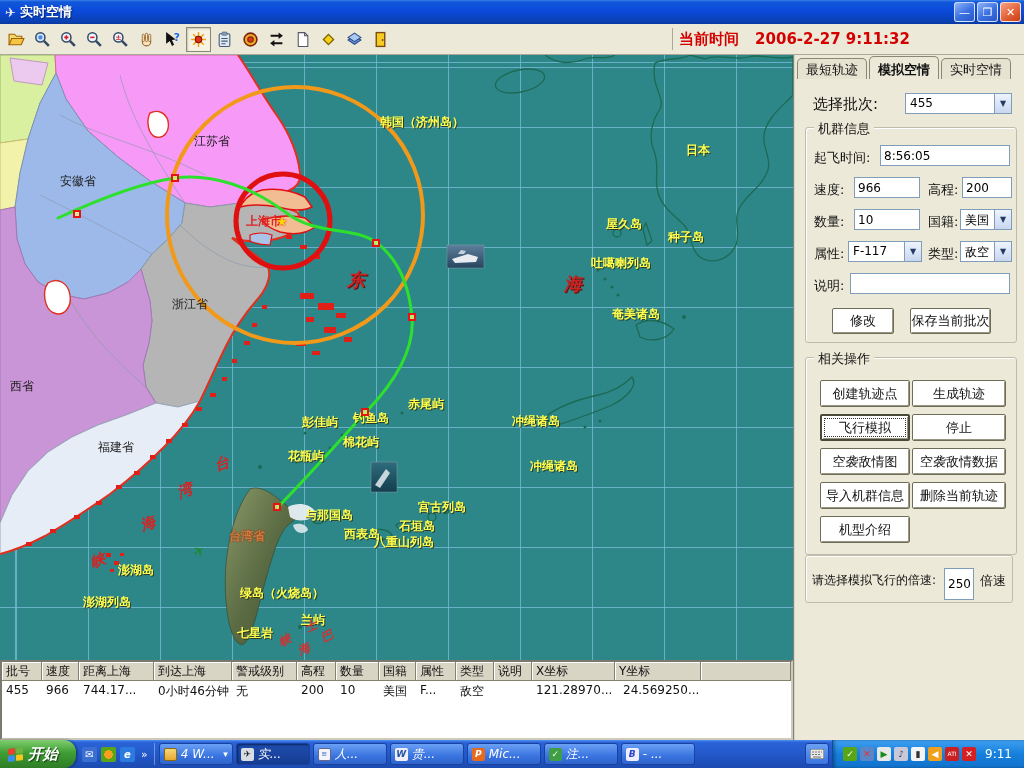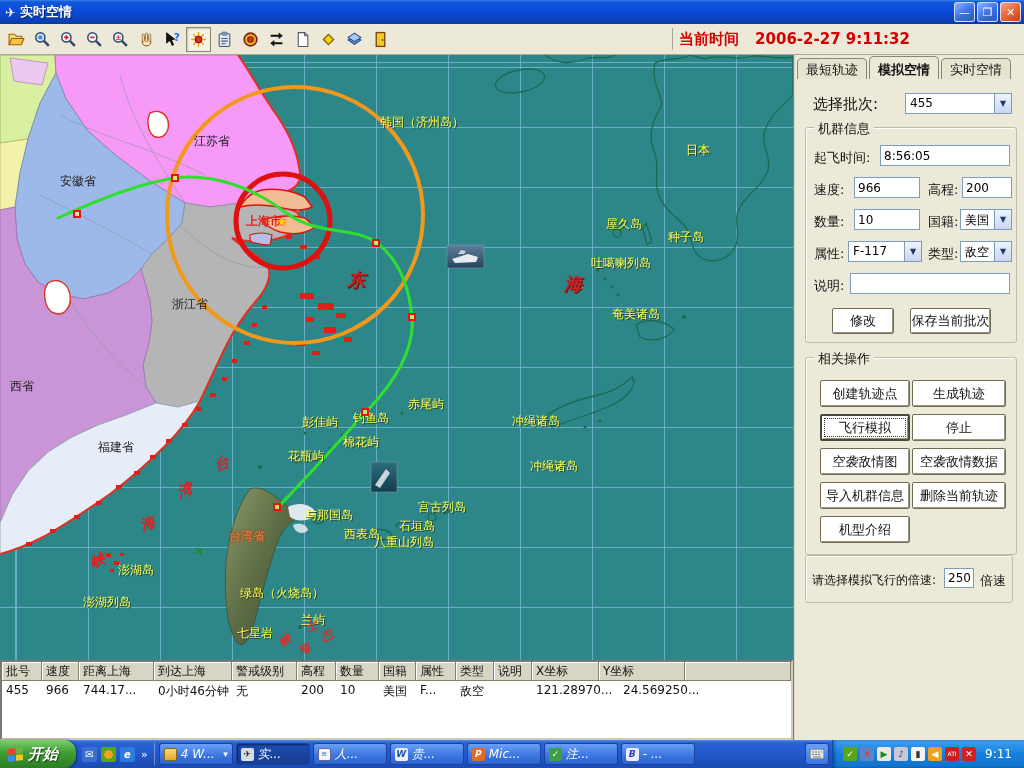--- a/index.html
+++ b/index.html
@@ -28,21 +28,21 @@
     display:flex;align-items:center;gap:16px;color:#d40000;font-weight:bold;font-size:15px;}
 
   
   #map{position:absolute;left:0;top:55px;width:793px;height:605px;background:#2d8789;
     background-image:
       repeating-linear-gradient(90deg,rgba(120,185,215,.8) 0 1px,transparent 1px 72px),
       repeating-linear-gradient(0deg,rgba(120,185,215,.8) 0 1px,transparent 1px 60px);
     background-position:16px 0,0 8px;overflow:hidden;}
   #map svg{position:absolute;left:0;top:0;}
   .ml{position:absolute;white-space:nowrap;font-size:12px;line-height:1;z-index:6;}
-  .ml.y{color:#ffff4d;font-weight:normal;text-shadow:1px 1px 0 rgba(40,40,20,.8);padding-left:28px;}
+  .ml.y{color:#ffff4d;font-weight:bold;text-shadow:1px 1px 0 rgba(40,40,20,.8);padding-left:28px;}
   .ml.k{color:#1c1c1c;}
   .ml.r{color:#e02222;font-weight:bold;}
   .ml.rl{color:#cc2222;font-weight:bold;font-style:italic;font-size:18px;text-shadow:1px 1px 0 #5a1010;}
   .ml.rv{color:#d42424;font-weight:bold;font-style:italic;font-size:15px;}
   .ml.rs{color:#d43030;font-weight:bold;font-style:italic;font-size:12px;}
   .ml.tw{color:#cf7a3c;font-weight:bold;text-shadow:0 0 2px #8a2a10;}
   .wp{position:absolute;width:8px;height:8px;border:2px solid #e41414;background:rgba(255,255,130,.65);z-index:7;}
   .star{position:absolute;color:#ffd800;font-size:13px;line-height:1;text-shadow:0 0 2px #d00;z-index:7;}
   .plane-marker{position:absolute;color:#1d8a2a;font-size:14px;line-height:1;z-index:7;}
 
@@ -474,39 +474,39 @@
       <div class="pbtn" style="left:106px;top:56px;width:94px;height:27px;">停止</div>
       <div class="pbtn" style="left:14px;top:90px;width:90px;height:27px;">空袭敌情图</div>
       <div class="pbtn" style="left:106px;top:90px;width:94px;height:27px;">空袭敌情数据</div>
       <div class="pbtn" style="left:14px;top:124px;width:90px;height:27px;">导入机群信息</div>
       <div class="pbtn" style="left:106px;top:124px;width:94px;height:27px;">删除当前轨迹</div>
       <div class="pbtn" style="left:14px;top:158px;width:90px;height:27px;">机型介绍</div>
     </div>
 
     <div class="gbox" style="left:10px;top:500px;width:208px;height:48px;">
       <span class="plabel" style="left:6px;top:16px;font-size:12px;">请选择模拟飞行的倍速:</span>
-      <input class="fld" style="left: 138px; top: 12px; width: 30px; height: 20px;" value="250">
+      <input class="fld" style="left: 138px; top: 12px; width: 30px; height: 32px;" value="250">
       <span class="plabel" style="left:174px;top:16px;">倍速</span>
     </div>
   </div>
 
   <div id="btable">
     <div class="trow">
       <div class="th" style="width:40px">批号</div>
       <div class="th" style="width:37px">速度</div>
       <div class="th" style="width:75px">距离上海</div>
       <div class="th" style="width:78px">到达上海</div>
       <div class="th" style="width:65px">警戒级别</div>
       <div class="th" style="width:39px">高程</div>
       <div class="th" style="width:43px">数量</div>
       <div class="th" style="width:37px">国籍</div>
       <div class="th" style="width:40px">属性</div>
       <div class="th" style="width:38px">类型</div>
       <div class="th" style="width:38px">说明</div>
-      <div class="th" style="width:67px">X坐标</div>
+      <div class="th" style="width:83px">X坐标</div>
       <div class="th" style="width:86px">Y坐标</div>
       <div class="th" style="flex:1"></div>
     </div>
     <div class="trow">
       <div class="td" style="width:40px">455</div>
       <div class="td" style="width:37px">966</div>
       <div class="td" style="width:75px">744.17...</div>
       <div class="td" style="width:78px">0小时46分钟</div>
       <div class="td" style="width:65px">无</div>
       <div class="td" style="width:39px">200</div>

